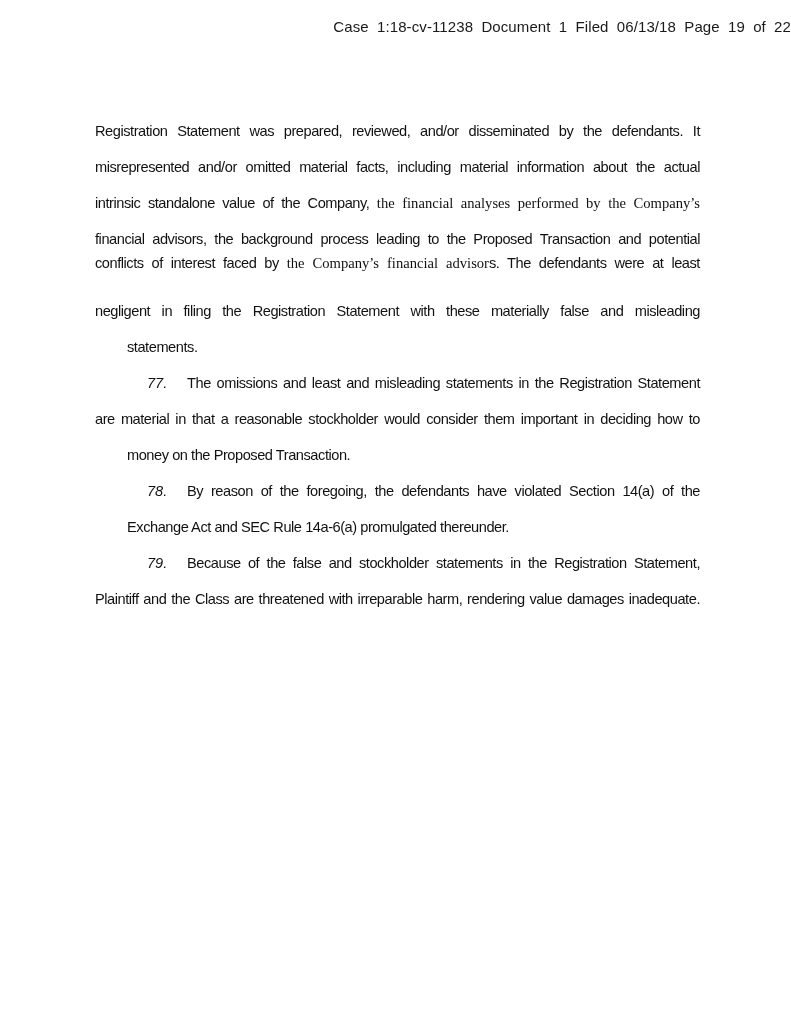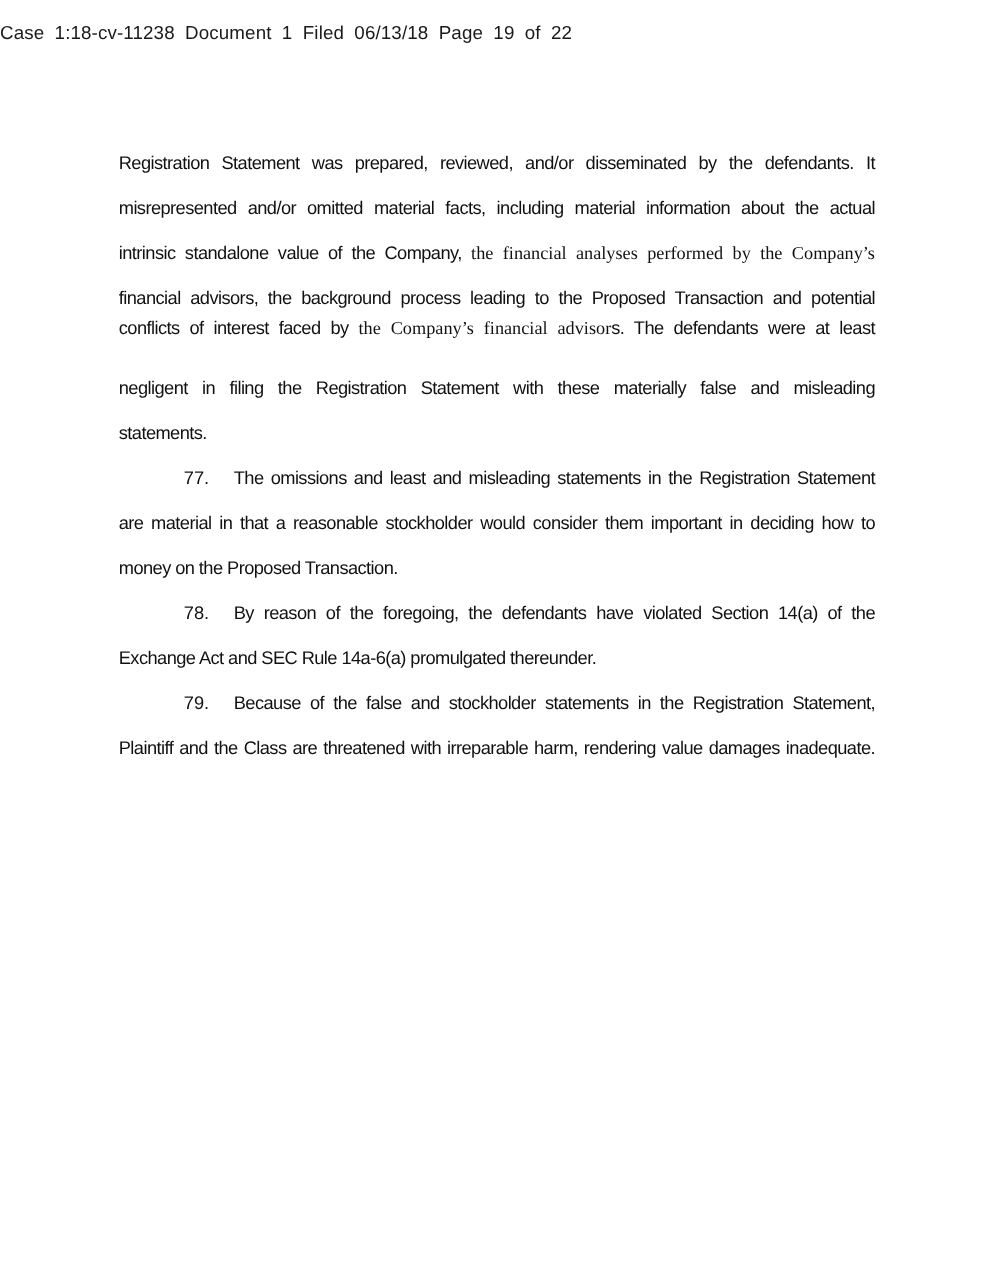--- a/index.html
+++ b/index.html
@@ -1,31 +1,31 @@
 <!DOCTYPE html>
 <html><head>
   <meta charset="utf-8">
   <style>
     html, body { margin: 0; padding: 0; background: #ffffff; }
     body {
       width: 791px; height: 1024px; position: relative; overflow: hidden;
       font-family: "Liberation Sans", sans-serif; color: #111111;
     }
     .header {
-      position: absolute; top: 18px; left: 0; width: 791px; text-align: left;
+      position: absolute; top: 18px; left: 0; width: 791px; text-align: right;
       font-size: 15px; letter-spacing: 0.1px; color: #1a1a1a; word-spacing: 4px;
     }
     .line {
       position: absolute; left: 95px; width: 605px; font-size: 14.6px;
       white-space: nowrap; letter-spacing: -0.45px; line-height: 18px;
       text-align: justify; text-align-last: justify;
     }
-    .line.last { text-align: left; text-align-last: left; }
+    .line.last { text-align: left; text-align-last: left; margin-left: 32px; }
     .indent { left: 147px; width: 553px; }
-    .num { display: inline-block; width: 40px; text-align: right; letter-spacing: 0; text-align-last: left; }
+    .num { display: inline-block; width: 40px; text-align: right; letter-spacing: 0; text-align-last: left; font-style: italic; }
     .serif { font-family: Liberation Serif, serif; letter-spacing: 0; font-size: 14.6px; }
   </style>
 </head>
 <body>
 
 <div class="header">
   <span>Case 1:18-cv-11238</span>
   <span>Document 1</span>
   <span>Filed 06/13/18</span>
   <span>Page 19 of 22</span>

